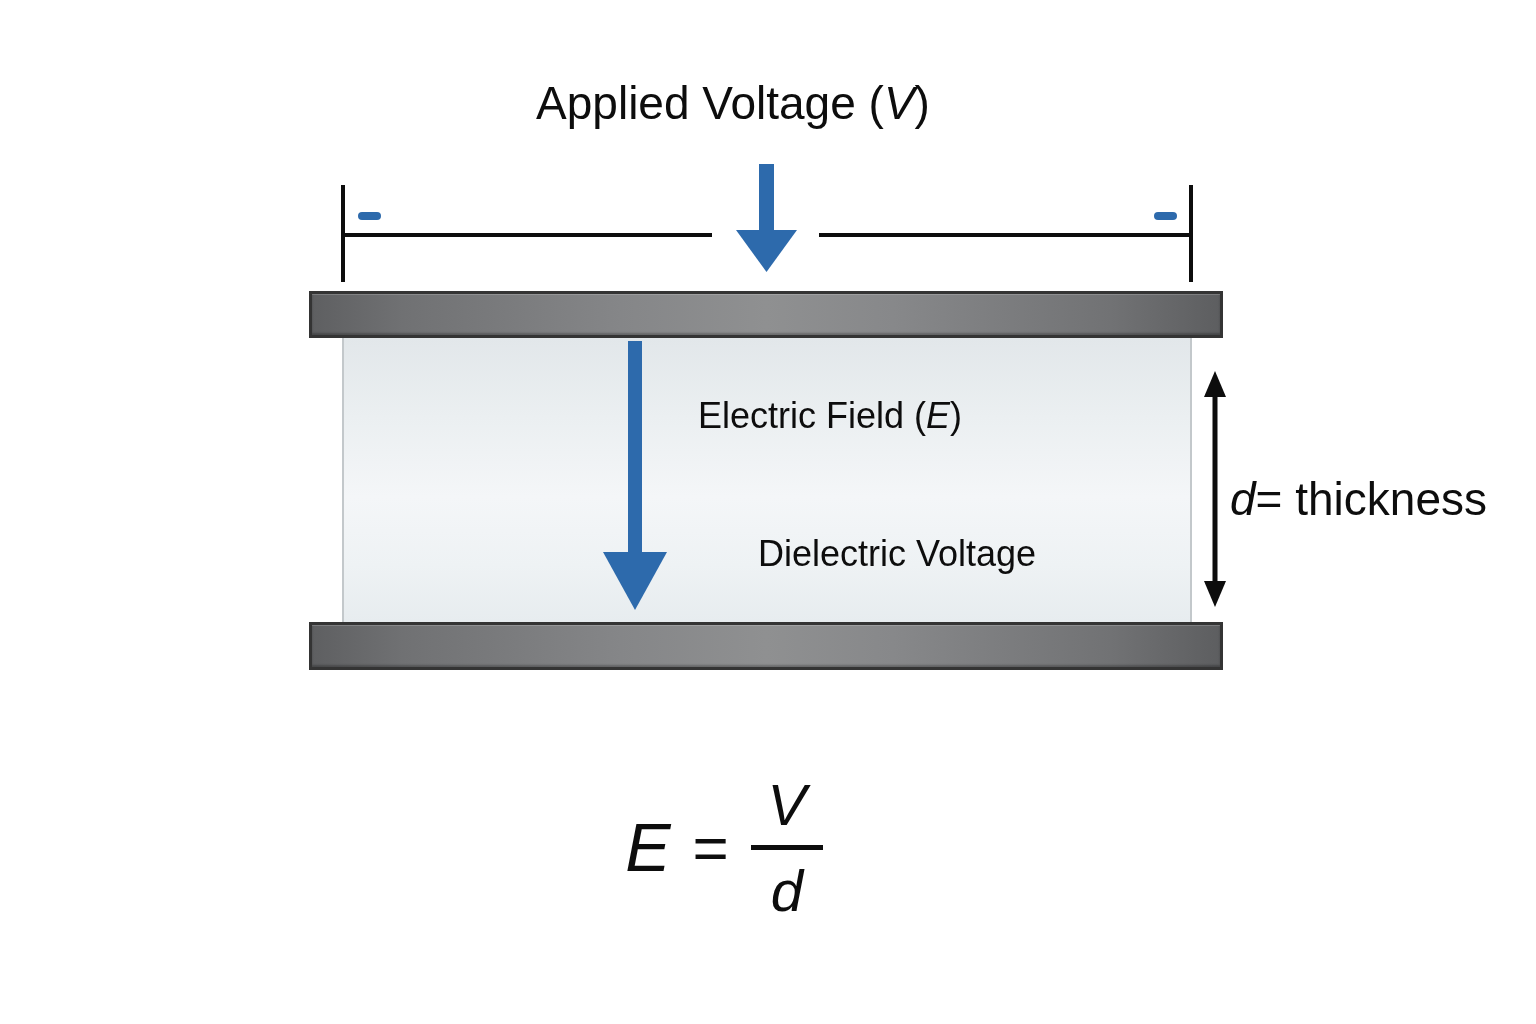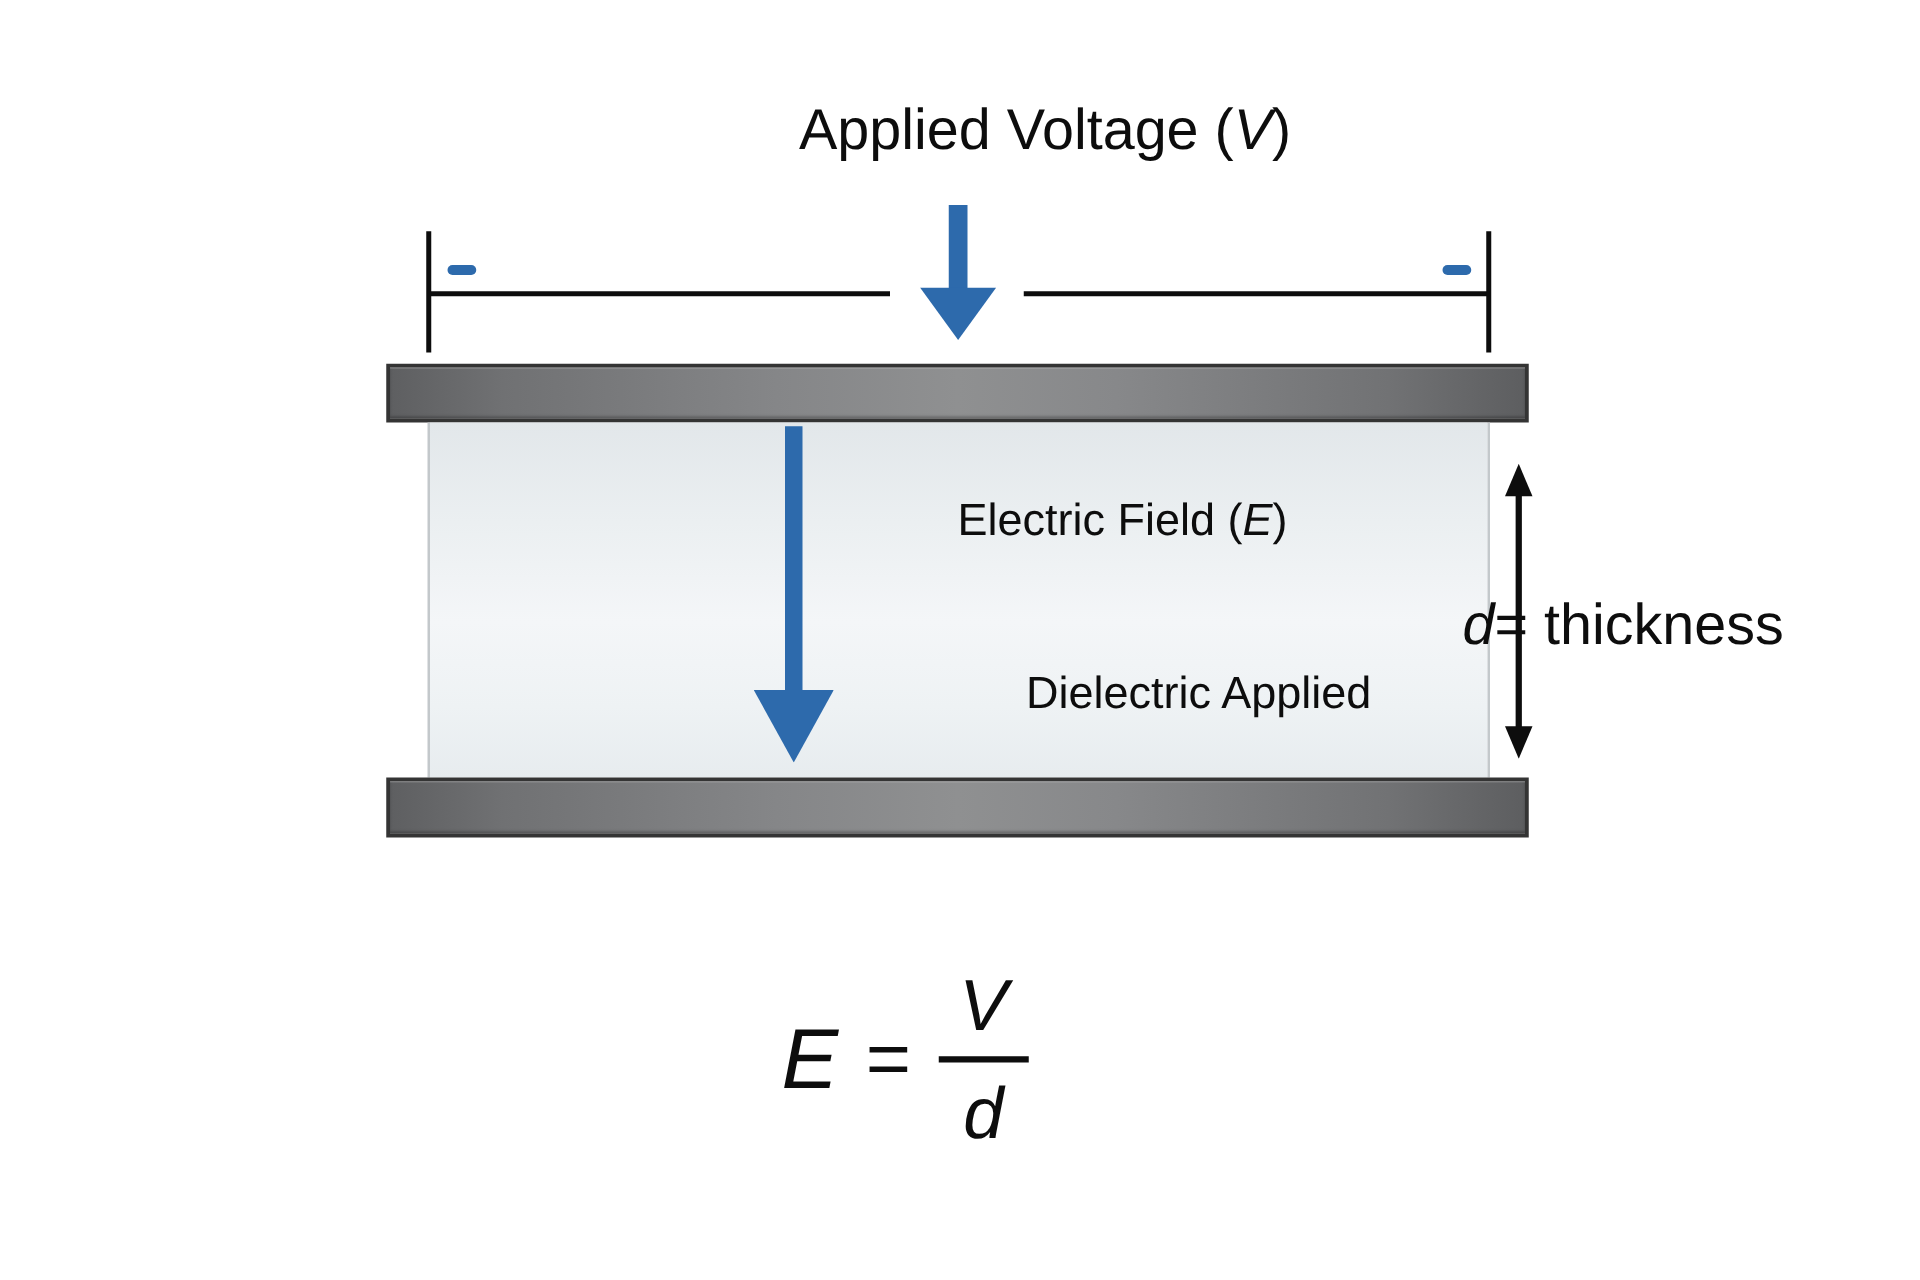--- a/index.html
+++ b/index.html
@@ -8,21 +8,21 @@
     width: 1536px;
     height: 1024px;
     background: #ffffff;
     overflow: hidden;
     font-family: "Liberation Sans", sans-serif;
     color: #0d0d0d;
   }
   .abs { position: absolute; }
   .label { white-space: nowrap; line-height: 1; }
   .ital { font-style: italic; }
-  .ctr { text-align: right; }
+  .ctr { text-align: center; }
 
   
   .plate {
     position: absolute;
     left: 309px;
     width: 914px;
     height: 47px;
     box-sizing: border-box;
     border: 3px solid #343434;
     background: linear-gradient(90deg,
@@ -109,29 +109,29 @@
     <div class="blue-shaft" style="left:628px; top:341px; width:14px; height:213px;"></div>
     <svg class="abs" style="left:603px; top:552px;" width="64" height="58" viewBox="0 0 64 58">
       <polygon points="0,0 64,0 32,58" fill="#2d6aac"></polygon>
     </svg>
   </div>
 
   <div class="abs label ctr field-text" style="left:630px; top:398px; width:400px;">
     <span>Electric Field (</span><span class="ital">E</span><span>)</span>
   </div>
 
-  <div class="abs label ctr field-text" style="left:697px; top:536px; width:400px;">Dielectric Applied</div>
+  <div class="abs label ctr field-text" style="left:697px; top:536px; width:400px;">Dielectric Voltage</div>
 
   <svg class="abs" style="left:1202px; top:371px;" width="26" height="236" viewBox="0 0 26 236">
     <line x1="13" y1="16" x2="13" y2="220" stroke="#0d0d0d" stroke-width="5"></line>
     <polygon points="13,0 2,26 24,26" fill="#0d0d0d"></polygon>
     <polygon points="13,236 2,210 24,210" fill="#0d0d0d"></polygon>
   </svg>
 
-  <div class="abs label thick-text" style="left:1170px; top:476px;">
+  <div class="abs label thick-text" style="left:1230px; top:476px;">
     <span class="ital">d</span><span>= thickness</span>
   </div>
 
   <div class="abs formula-row" style="left:474px; top:762px; width:500px; height:170px;">
     <span class="ital" style="font-size:68px;">E</span>
     <span style="font-size:62px;">=</span>
     <div class="frac">
       <span class="ital" style="font-size:58px;">V</span>
       <div class="frac-bar"></div>
       <span class="ital" style="font-size:58px;">d</span>

